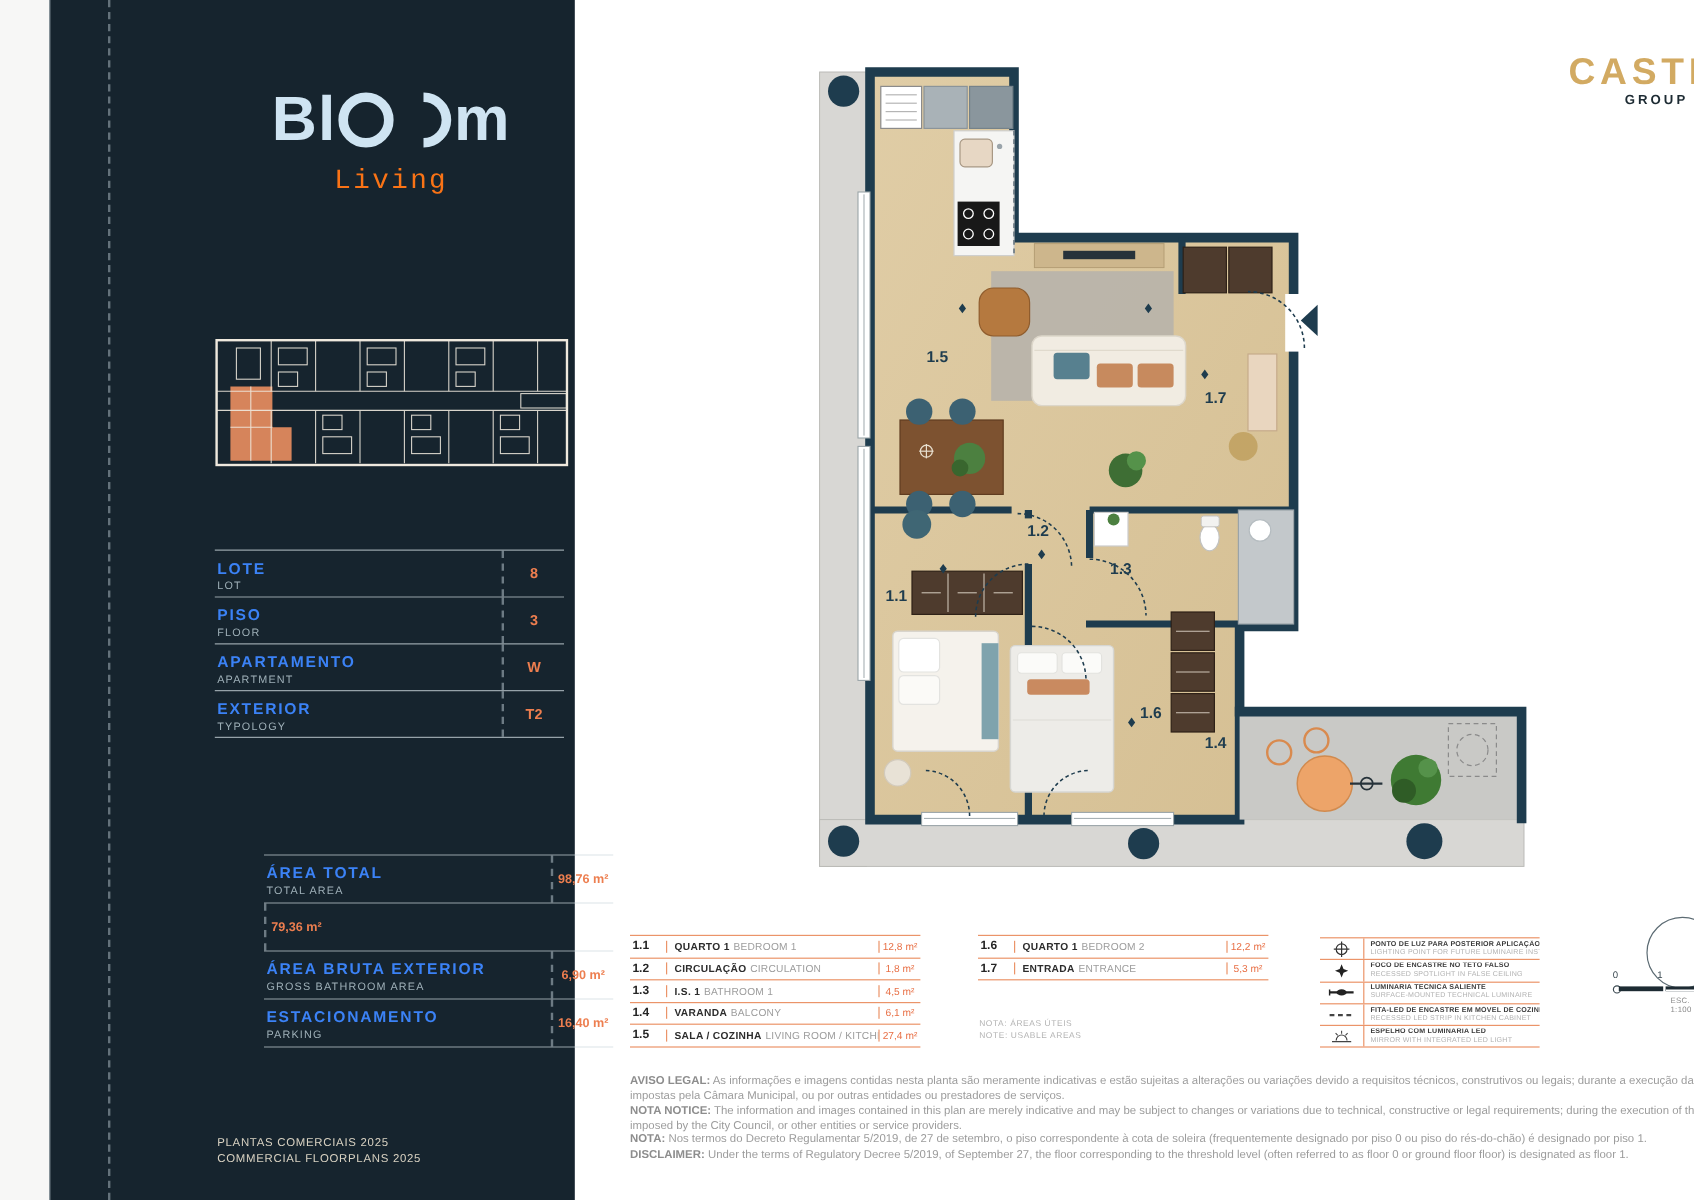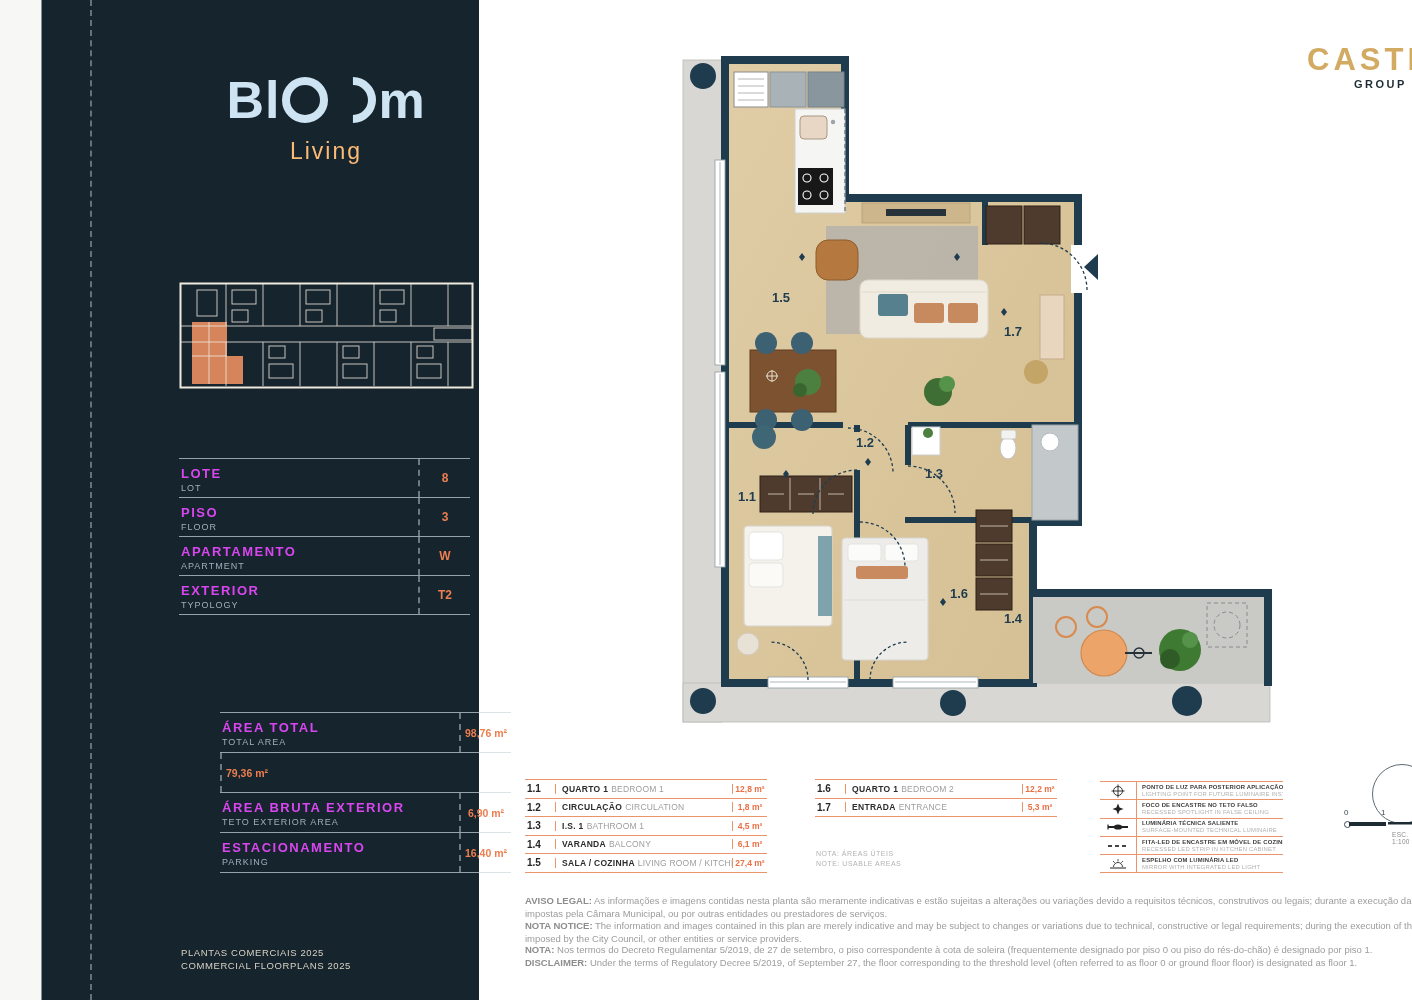--- a/index.html
+++ b/index.html
@@ -11,28 +11,28 @@
   .sidebar{position:absolute;left:41px;top:0;width:437px;height:1000px;background:#16242e;
            border-left:1px solid rgba(205,216,222,.6);}
   .sidebar-dash{position:absolute;left:48px;top:0;height:1000px;width:0;
                 border-left:2px dashed rgba(195,210,218,.45);}
   .logo-wrap{position:absolute;left:90px;top:74px;width:388px;text-align:center;color:#cfe4f2;}
   .logo-row{display:inline-flex;align-items:center;gap:2px;}
   .logo-txt{font-size:52px;font-weight:bold;letter-spacing:1px;line-height:52px;color:#cfe4f2;}
   .logo-ring{display:inline-block;width:30px;height:30px;border:8px solid #cfe4f2;border-radius:50%;}
   .logo-cres{display:inline-block;width:30px;height:30px;border:8px solid #cfe4f2;border-radius:50%;
              border-left-color:transparent;border-top-color:transparent;transform:rotate(-45deg);}
-  .logo-sub{margin-top:12px;font-size:23px;letter-spacing:2px;color:#fdba74;}
+  .logo-sub{margin-top:12px;font-size:23px;letter-spacing:2px;color:#f97316;font-family:Liberation Mono, monospace;}
 
   .miniplan{position:absolute;left:137px;top:282px;}
 
   .side-table{position:absolute;left:137px;width:291px;border-top:1px solid rgba(205,216,222,.7);}
   .srow{position:relative;display:flex;border-bottom:1px solid rgba(205,216,222,.7);}
   .srow .lab{flex:1;padding:7px 0 0 2px;}
-  .srow .lab .t1{font-size:13px;font-weight:bold;letter-spacing:1.5px;color:#d946ef;}
+  .srow .lab .t1{font-size:13px;font-weight:bold;letter-spacing:1.5px;color:#3b82f6;}
   .srow .lab .t2{font-size:9px;letter-spacing:1px;color:#9fb0b8;margin-top:2px;}
   .srow .val{width:50px;border-left:2px dashed rgba(195,210,218,.5);display:flex;align-items:center;
              justify-content:center;font-size:12px;font-weight:bold;color:#ed7e4f;}
   .info-table{top:458px;}  .info-table .srow{height:38px;}
   .area-table{top:712px;margin-left:41px;}  .area-table .srow{height:39px;}
   .area-table .srow .val{font-size:10.5px;}
   .side-footer{position:absolute;left:139px;top:946px;color:#d9d2c2;font-size:9.5px;
                letter-spacing:.6px;line-height:13px;}
 
   
@@ -46,21 +46,21 @@
 
   
   .leg{position:absolute;width:242px;border-top:1px solid #eb9469;}
   .leg-row{display:flex;align-items:center;height:17.5px;border-bottom:1px solid #eb9469;}
   .leg-row .c1{width:28px;font-size:10px;font-weight:bold;color:#252525;padding-left:2px;}
   .leg-row .c2{flex:1;border-left:1px solid #eb9469;padding-left:6px;font-size:8.5px;
                white-space:nowrap;overflow:hidden;}
   .leg-row .c2 .pt{font-weight:bold;color:#2c2c2c;letter-spacing:.3px;}
   .leg-row .c2 .en{color:#9d9d9d;letter-spacing:.2px;margin-left:3px;margin-top:48px;}
   .leg-row .c3{width:34px;border-left:1px solid #eb9469;text-align:center;font-size:8.5px;
-               font-weight:bold;color:#e87046;}
+               font-weight:normal;color:#e87046;}
   .leg-a{left:525px;top:779px;}
   .leg-b{left:815px;top:779px;}
   .leg-note{position:absolute;left:816px;top:849px;font-size:7px;color:#b3b3b3;
             letter-spacing:.5px;line-height:9.5px;}
 
   .sym{position:absolute;left:1100px;top:781px;width:183px;border-top:1px solid #eb9469;}
   .sym-row{display:flex;align-items:center;height:17.3px;border-bottom:1px solid #eb9469;}
   .sym-row .ic{width:36px;display:flex;justify-content:center;align-items:center;
                border-right:1px solid #eb9469;height:100%;}
   .sym-row .tx{flex:1;padding-left:5px;line-height:6.8px;white-space:nowrap;overflow:hidden;}
@@ -183,21 +183,21 @@
           <div class="t2">TOTAL AREA</div>
           </div>
         <div class="val">98,76 m²</div>
         </div>
       <div class="srow">
         <div class="val">79,36 m²</div>
         </div>
       <div class="srow">
           <div class="lab">
           <div class="t1">ÁREA BRUTA EXTERIOR</div>
-          <div class="t2">TETO EXTERIOR AREA</div>
+          <div class="t2">GROSS BATHROOM AREA</div>
           </div>
         <div class="val">6,90 m²</div>
         </div>
       <div class="srow">
           <div class="lab">
           <div class="t1">ESTACIONAMENTO</div>
           <div class="t2">PARKING</div>
           </div>
         <div class="val">16,40 m²</div>
         </div>

